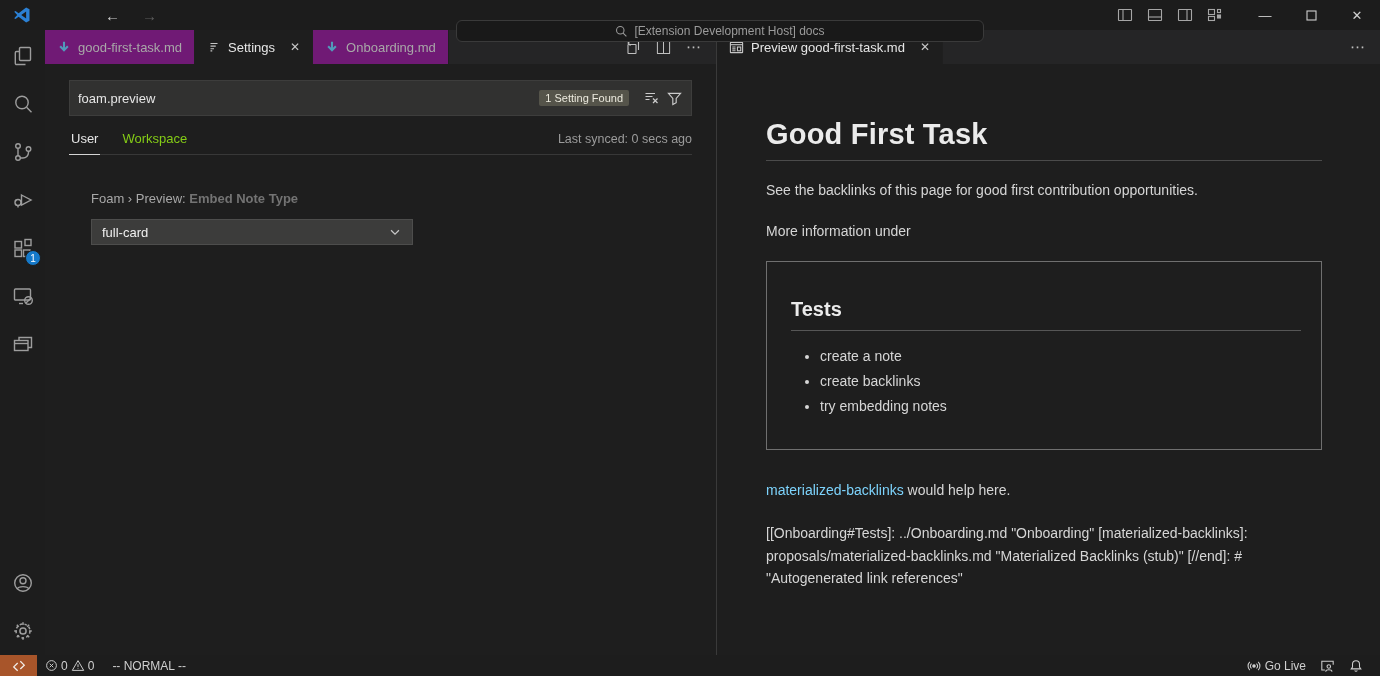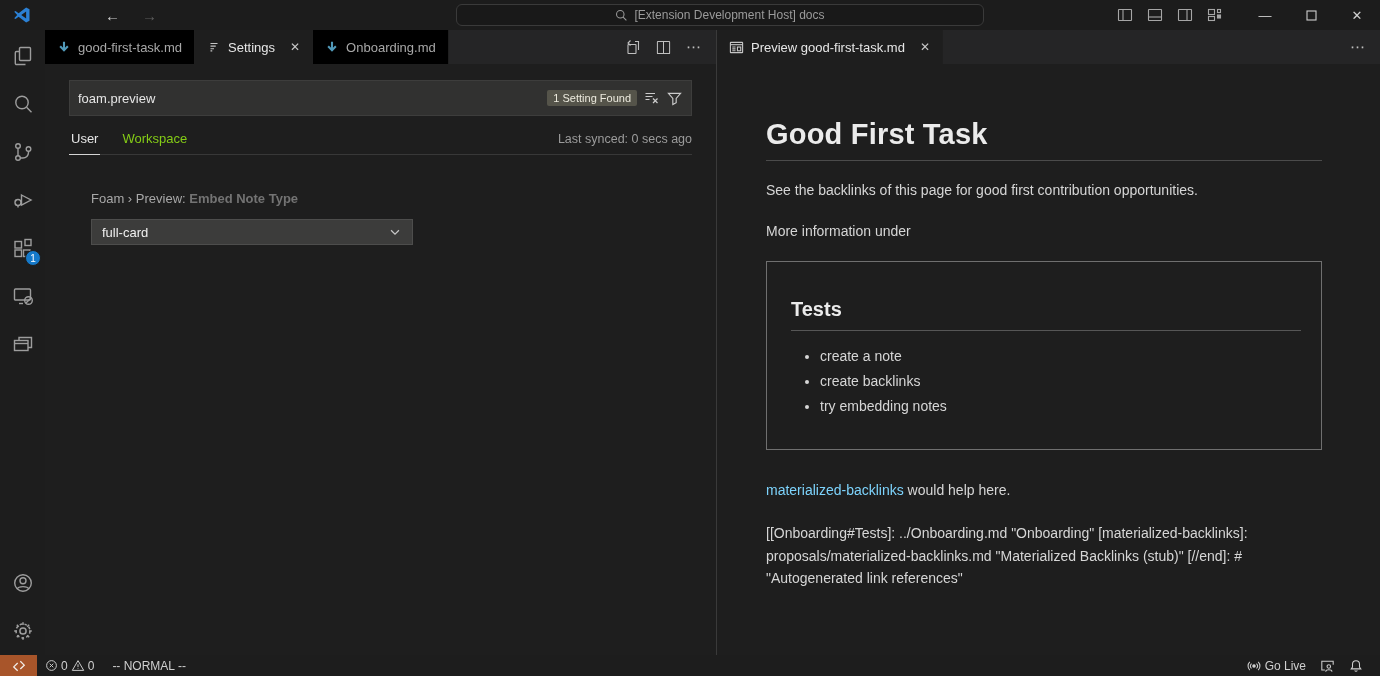--- a/index.html
+++ b/index.html
@@ -13,21 +13,21 @@
 
   
   .titlebar { height:30px; background:#1c1c1c; display:flex; align-items:center; flex:0 0 30px; position:relative; }
   .vscode-logo { width:18px; height:18px; margin:0 12px 0 13px; }
   .menus { display:flex; align-items:center; }
   .menu-item { padding:0 9px; font-size:13px; color:#cccccc; line-height:30px; cursor:default; }
   .menu-item.overflow { letter-spacing:1px; color:#bdbdbd; }
   .nav-arrows { display:flex; align-items:center; margin-left:62px; gap:22px; font-size:15px; }
   .nav-back { color:#cfcfcf; } .nav-fwd { color:#5e5e5e; }
   .command-center {
-    position:absolute; left:456px; top:4px; width:528px; height:22px;
+    position:absolute; left:456px; top:20px; width:528px; height:22px;
     background:#191919; border:1px solid #3a3a3a; border-radius:6px;
     display:flex; align-items:center; justify-content:center; gap:6px;
     color:#9b9b9b; font-size:12px;
   }
   .window-right { margin-left:auto; display:flex; align-items:center; height:100%; }
   .layout-btns { display:flex; align-items:center; gap:12px; margin-right:18px; }
   .layout-btns .lbtn { width:18px; height:18px; display:flex; align-items:center; justify-content:center; }
   .caption-btn { width:46px; height:30px; display:flex; align-items:center; justify-content:center; color:#cfcfcf; font-size:13px; }
   .caption-max { font-size:11px; }
 
@@ -43,36 +43,36 @@
     border:1px solid #1d1d1d;
   }
   .ab-spacer { flex:1; }
 
   
   .group-left { width:671px; display:flex; flex-direction:column; background:#1e1e1e; }
   .group-divider { width:1px; background:#3a3a3a; }
   .group-right { flex:1; display:flex; flex-direction:column; background:#1e1e1e; min-width:0;gap:38px; }
 
   .tabsrow { height:34px; background:#252526; display:flex; align-items:stretch; flex:0 0 34px; }
-  .tab { display:flex; align-items:center; gap:7px; padding:0 12px; font-size:13px; background:#000000; color:#a8a8a8; border-right:1px solid #1f1f1f; }
+  .tab { display:flex; align-items:center; gap:7px; padding:0 12px; font-size:13px; background:#701a75; color:#a8a8a8; border-right:1px solid #1f1f1f; }
   .tab.active { background:#1e1e1e; color:#e6e6e6; }
   .tab .close { margin-left:8px; font-size:12px; color:#c7c7c7; }
   .tab-actions { margin-left:auto; display:flex; align-items:center; gap:15px; padding-right:14px; color:#c0c0c0; }
   .tab-actions .ellipsis { font-size:15px; letter-spacing:1px; color:#c0c0c0; }
 
   
   .settings-body { flex:1; padding:16px 24px 0 24px; background:#1e1e1e; }
   .settings-search {
     height:36px; background:#313130; border:1px solid #3d3d3c; display:flex; align-items:center; padding:0 6px 0 8px;
   }
   .settings-search input {
     flex:1; background:transparent; border:none; outline:none; color:#e6e6e6; font-size:13px;
     font-family:"Liberation Sans",sans-serif;
   }
-  .result-badge { background:#55544a; color:#eceade; font-size:11px; padding:2px 6px; border-radius:2px; margin-right:4px; white-space:nowrap; }
+  .result-badge { background:#55544a; color:#eceade; font-size:11px; padding:2px 6px; border-radius:2px; margin-right:12px; white-space:nowrap; }
   .search-icon-btn { width:22px; height:20px; display:flex; align-items:center; justify-content:center; }
   .scope-row { display:flex; align-items:flex-end; margin-top:15px; border-bottom:1px solid #383838; padding-bottom:0; font-size:13px; }
   .scope-tab { padding:0 2px 8px 2px; margin-right:20px; color:#84cc16; }
   .scope-tab.active { color:#e6e6e6; border-bottom:1px solid #d4d4d4; margin-bottom:-1px; }
   .last-synced { margin-left:auto; color:#9b9b9b; font-size:12.5px; padding-bottom:8px; }
   .setting-item { margin-top:36px; padding-left:22px; }
   .setting-title { font-size:13px; color:#a8a8a8; }
   .setting-title .setting-name { color:#737373; font-weight:700; }
   .setting-select {
     margin-top:13px; width:322px; height:26px; background:#3c3c3b; border:1px solid #4d4d4c;

